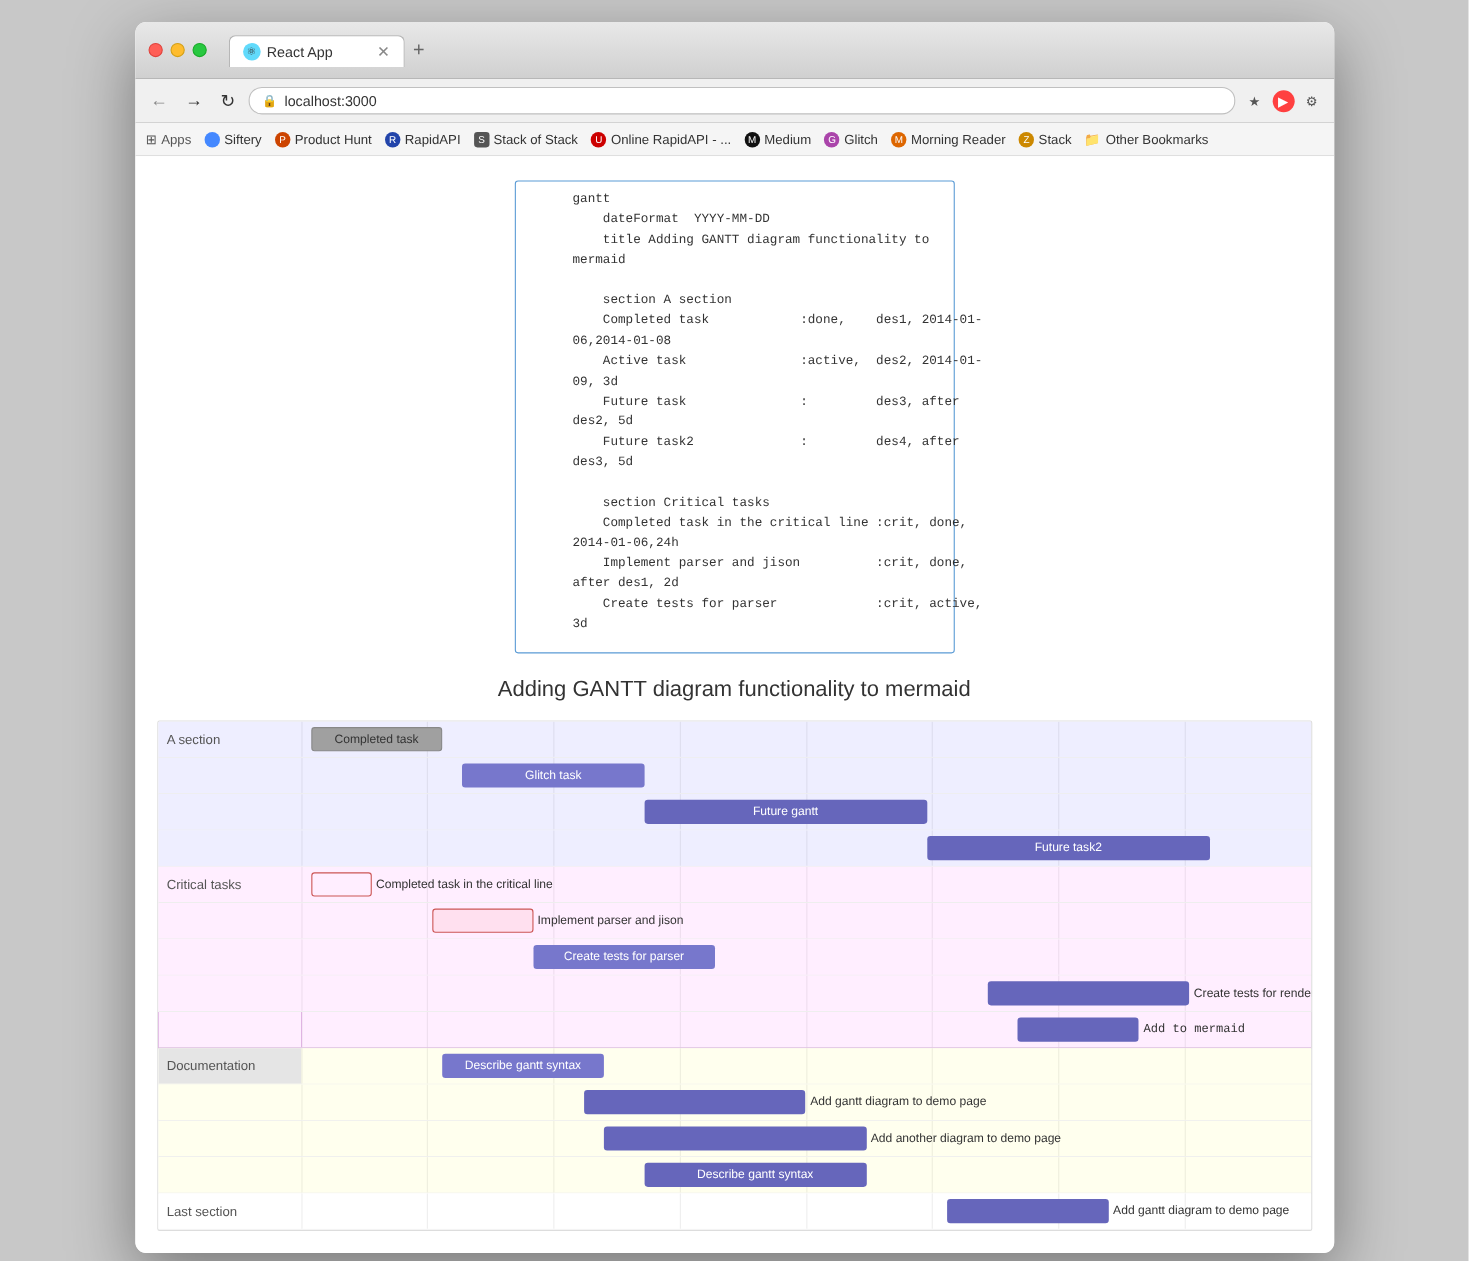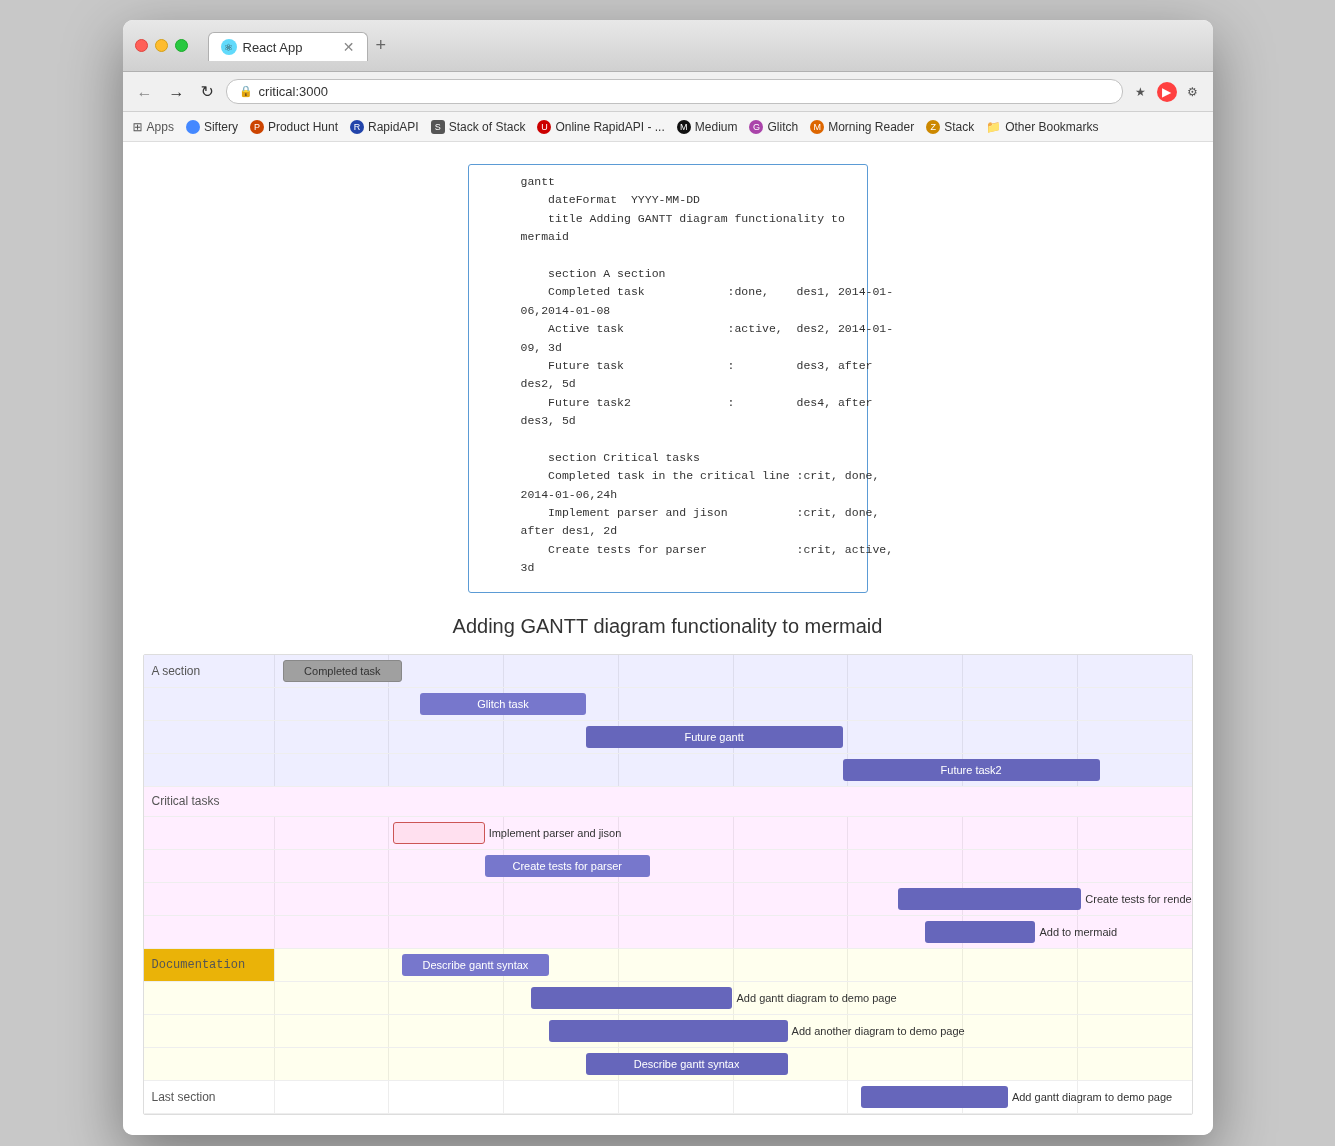--- a/index.html
+++ b/index.html
@@ -281,21 +281,21 @@
       <span class="tab-new">+</span>
     </div>
   </div>
 
   <div class="addressbar">
     <span class="nav-btn">←</span>
     <span class="nav-btn active">→</span>
     <span class="nav-btn active">↻</span>
     <div class="address-field">
       <span class="lock-icon">🔒</span>
-      <span>critical:3000</span>
+      <span>localhost:3000</span>
     </div>
     <div class="toolbar-icons">
       <div class="toolbar-icon">★</div>
       <div class="toolbar-icon red">▶</div>
       <div class="toolbar-icon">⚙</div>
     </div>
   </div>
 
   <div class="bookmarks-bar">
     <div class="bookmark-item bm-apps">
@@ -443,20 +443,32 @@
               <div class="grid-line" style="left:62.5%;"></div>
               <div class="grid-line" style="left:75%;"></div>
               <div class="grid-line" style="left:87.5%;"></div>
               <div class="gantt-bar" style="position:absolute; left:62%; width:28%; height:22px; border-radius:3px; display:flex; align-items:center; justify-content:center; font-size:11px; white-space:nowrap; overflow:hidden; background:#6666bb;color:#fff; padding:0 4px;">
                 <span style="overflow:hidden; text-overflow:ellipsis;">Future task2</span>
               </div>
             </div>
           </div>
           <div class="gantt-section-row" style="background:#ffeeff;">
             <div class="gantt-section-label" style="background:#ffeeff;">Critical tasks</div>
+            <div class="gantt-row-cells" style="position:relative; flex:1; display:flex; align-items:center; min-height:32px; background:#ffeeff;">
+              <div class="grid-line" style="left:0%;"></div>
+              <div class="grid-line" style="left:12.5%;"></div>
+              <div class="grid-line" style="left:25%;"></div>
+              <div class="grid-line" style="left:37.5%;"></div>
+              <div class="grid-line" style="left:50%;"></div>
+              <div class="grid-line" style="left:62.5%;"></div>
+              <div class="grid-line" style="left:75%;"></div>
+              <div class="grid-line" style="left:87.5%;"></div>
+              <div class="gantt-bar" style="position:absolute; left:1%; width:6%; height:22px; border-radius:3px; display:flex; align-items:center; justify-content:center; font-size:11px; white-space:nowrap; overflow:hidden; background:transparent;border:1.5px solid #cc5555;color:#333;"></div>
+              <div class="bar-label-outside" style="position:absolute; left:7%; padding-left:4px; font-size:11px; color:#333; white-space:nowrap; top:50%; transform:translateY(-50%);">Completed task in the critical line</div>
+            </div>
           </div>
           <div class="gantt-section-row" style="background:#ffeeff;">
             <div class="gantt-section-label" style="background:#ffeeff;"></div>
             <div class="gantt-row-cells" style="position:relative; flex:1; display:flex; align-items:center; min-height:32px; background:#ffeeff;">
               <div class="grid-line" style="left:0%;"></div>
               <div class="grid-line" style="left:12.5%;"></div>
               <div class="grid-line" style="left:25%;"></div>
               <div class="grid-line" style="left:37.5%;"></div>
               <div class="grid-line" style="left:50%;"></div>
               <div class="grid-line" style="left:62.5%;"></div>
@@ -490,37 +502,37 @@
               <div class="grid-line" style="left:25%;"></div>
               <div class="grid-line" style="left:37.5%;"></div>
               <div class="grid-line" style="left:50%;"></div>
               <div class="grid-line" style="left:62.5%;"></div>
               <div class="grid-line" style="left:75%;"></div>
               <div class="grid-line" style="left:87.5%;"></div>
               <div class="gantt-bar" style="position:absolute; left:68%; width:20%; height:22px; border-radius:3px; display:flex; align-items:center; justify-content:center; font-size:11px; white-space:nowrap; overflow:hidden; background:#6666bb;color:#fff;"></div>
               <div class="bar-label-outside" style="position:absolute; left:88%; padding-left:4px; font-size:11px; color:#333; white-space:nowrap; top:50%; transform:translateY(-50%);">Create tests for renderer</div>
             </div>
           </div>
-          <div class="gantt-section-row" style="background:#a21caf;">
+          <div class="gantt-section-row" style="background:#a21caf;font-family:Liberation Mono, monospace;">
             <div class="gantt-section-label" style="background:#ffeeff;"></div>
             <div class="gantt-row-cells" style="position:relative; flex:1; display:flex; align-items:center; min-height:32px; background:#ffeeff;">
               <div class="grid-line" style="left:0%;"></div>
               <div class="grid-line" style="left:12.5%;"></div>
               <div class="grid-line" style="left:25%;"></div>
               <div class="grid-line" style="left:37.5%;"></div>
               <div class="grid-line" style="left:50%;"></div>
               <div class="grid-line" style="left:62.5%;"></div>
               <div class="grid-line" style="left:75%;"></div>
               <div class="grid-line" style="left:87.5%;"></div>
               <div class="gantt-bar" style="position:absolute; left:71%; width:12%; height:22px; border-radius:3px; display:flex; align-items:center; justify-content:center; font-size:11px; white-space:nowrap; overflow:hidden; background:#6666bb;color:#fff;"></div>
               <div class="bar-label-outside" style="position:absolute; left:83%; padding-left:4px; font-size:11px; color:#333; white-space:nowrap; top:50%; transform:translateY(-50%);">Add to mermaid</div>
             </div>
           </div>
           <div class="gantt-section-row" style="background:#ffffee;">
-            <div class="gantt-section-label" style="background:#eab308;font-family:Liberation Mono, monospace;">Documentation</div>
+            <div class="gantt-section-label" style="background:#e5e5e5;">Documentation</div>
             <div class="gantt-row-cells" style="position:relative; flex:1; display:flex; align-items:center; min-height:32px; background:#ffffee;">
               <div class="grid-line" style="left:0%;"></div>
               <div class="grid-line" style="left:12.5%;"></div>
               <div class="grid-line" style="left:25%;"></div>
               <div class="grid-line" style="left:37.5%;"></div>
               <div class="grid-line" style="left:50%;"></div>
               <div class="grid-line" style="left:62.5%;"></div>
               <div class="grid-line" style="left:75%;"></div>
               <div class="grid-line" style="left:87.5%;"></div>
               <div class="gantt-bar" style="position:absolute; left:14%; width:16%; height:22px; border-radius:3px; display:flex; align-items:center; justify-content:center; font-size:11px; white-space:nowrap; overflow:hidden; background:#7777cc;color:#fff; padding:0 4px;">

